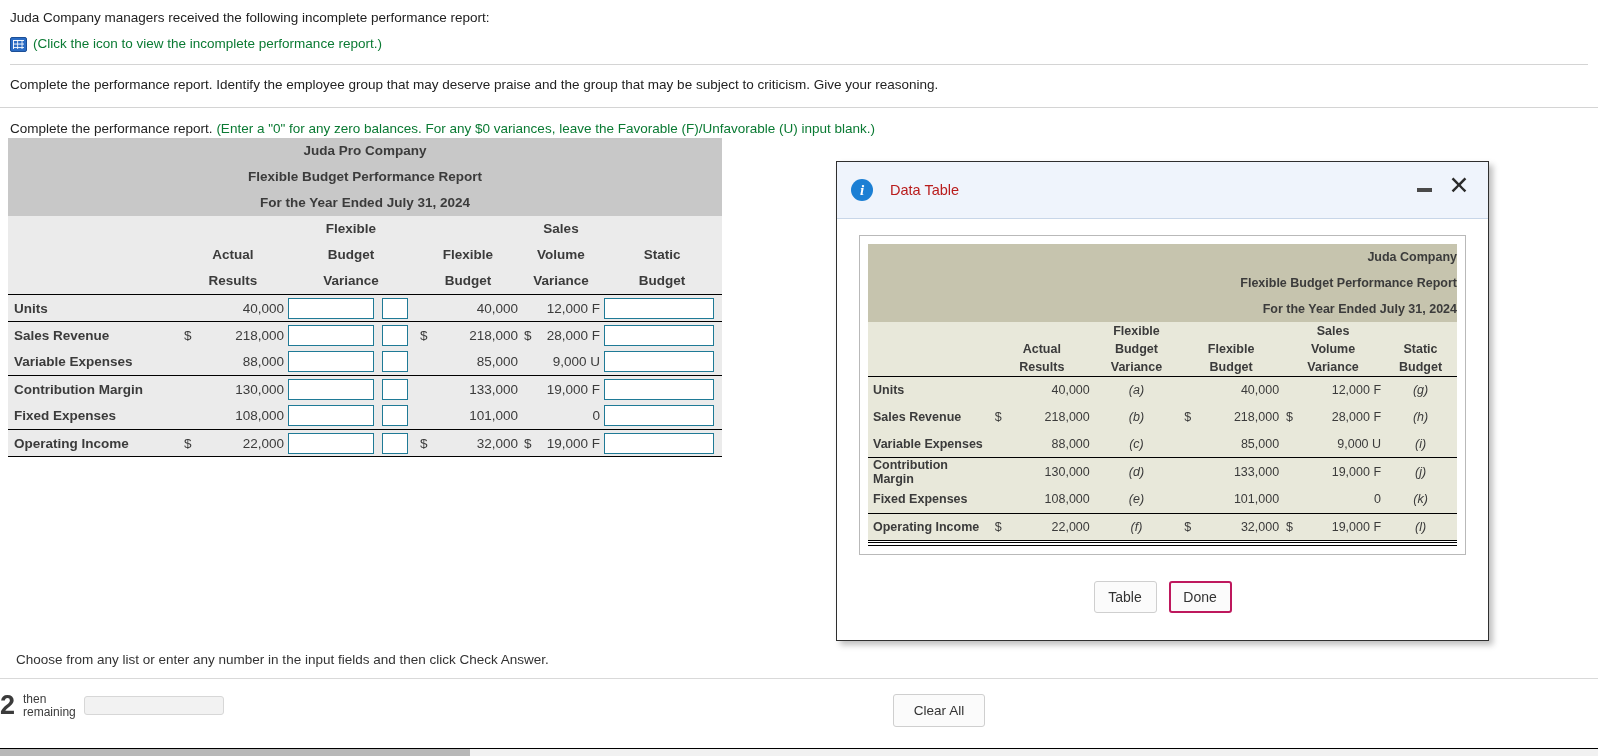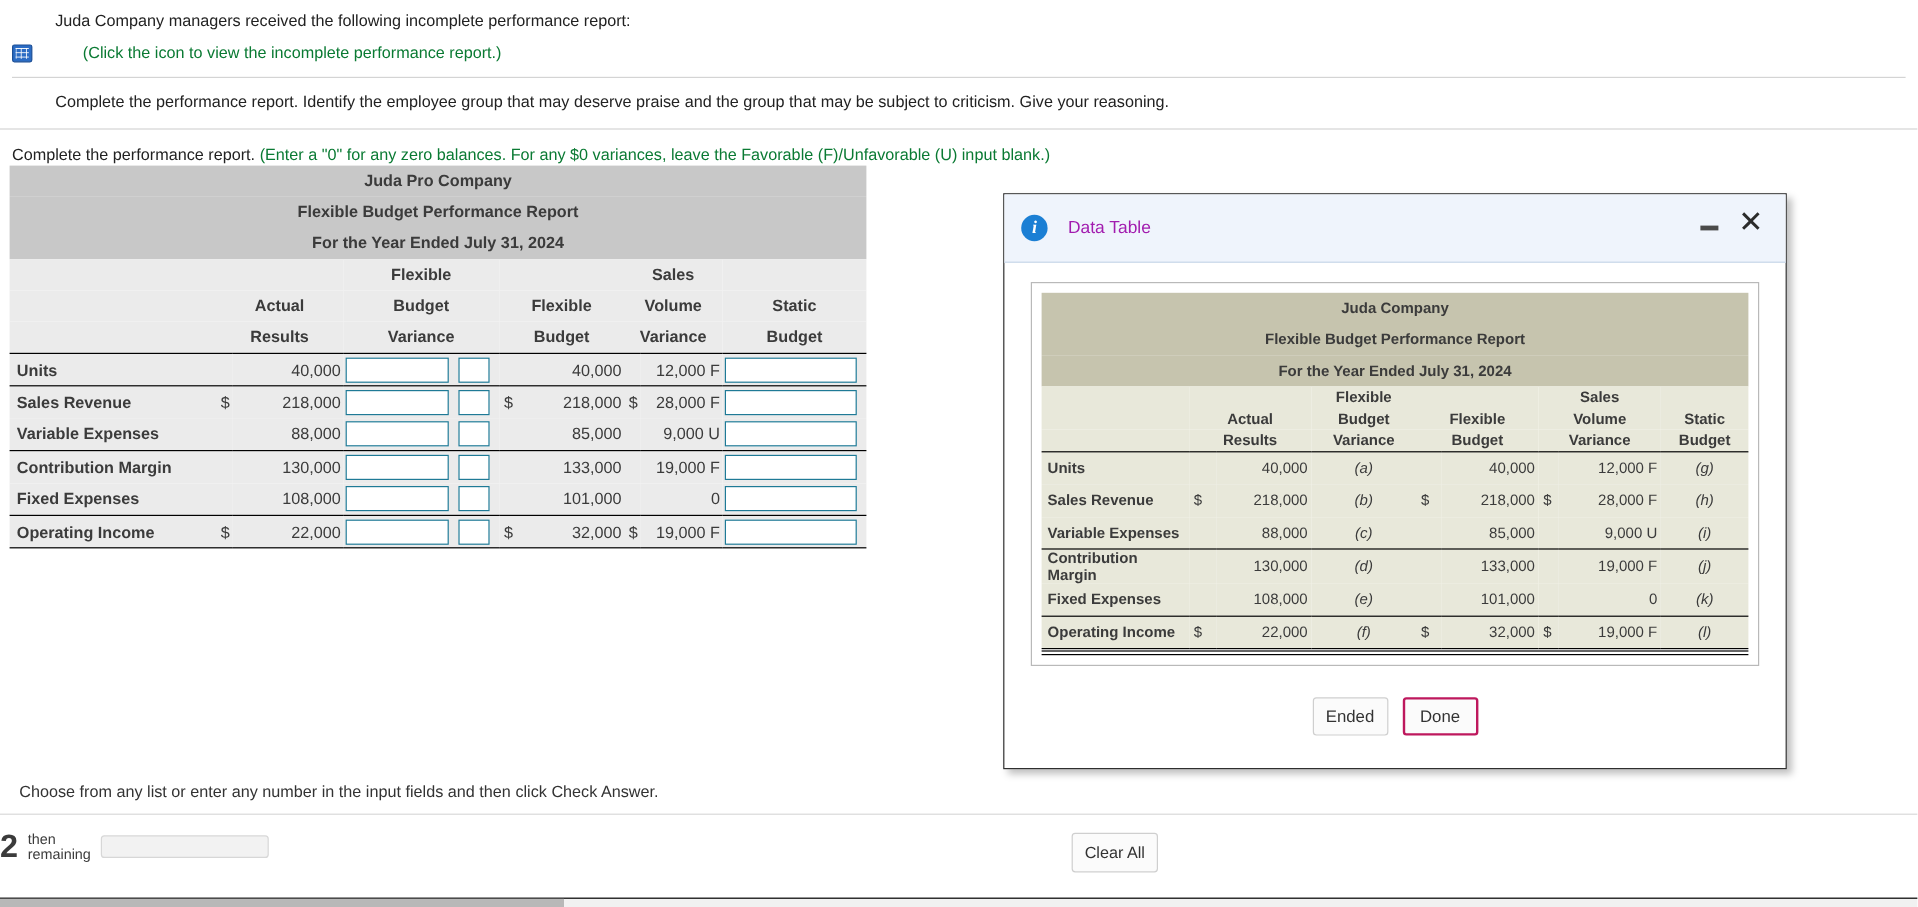--- a/index.html
+++ b/index.html
@@ -10,21 +10,20 @@
     font-family: "Liberation Sans", sans-serif;
     overflow: hidden;
   }
   body { position: relative; }
 
   
   .q-top { padding: 8px 10px 0 10px; }
   .q-line {
     font-size: 13.5px; color: #222; line-height: 20px;
     white-space: nowrap;
-    margin-left: 36px;
   }
   .q-icon-row { display: flex; align-items: center; gap: 6px; margin-top: 6px; }
   .grid-icon {
     width: 17px; height: 15px; background: #2b6cc4;
     border: 1px solid #1c4f96; border-radius: 2px;
     display: inline-block; position: relative; flex: none;
   }
   .grid-icon::before {
     content: ""; position: absolute; left: 2px; top: 2px; right: 2px; bottom: 2px;
     background:
@@ -78,21 +77,21 @@
   }
   .parts-num { font-size: 27px; font-weight: bold; color: #3b3b3b; line-height: 1; }
   .parts-txt { font-size: 12px; color: #3b3b3b; line-height: 13px; }
   .pbar {
     width: 140px; height: 19px; background: #f2f2f2;
     border: 1px solid #d7d7d7; border-radius: 3px; overflow: hidden;
   }
   .pbar-fill { height: 100%; background: #3a8ed0; }
   .clearall {
     position: absolute; left: 893px; top: 694px;
-    width: 72px; height: 33px; background: #fbfbfb;
+    width: 92px; height: 33px; background: #fbfbfb;
     border: 1px solid #cfcfcf; border-radius: 3px;
     font-size: 13.5px; color: #333; font-family: "Liberation Sans", sans-serif;
     cursor: pointer;
   }
   .hscroll {
     position: absolute; left: 0; top: 748px; width: 1598px; height: 8px;
     background: #f1f1f1; border-top: 1px solid #000;
   }
   .hscroll-thumb { height: 100%; width: 470px; background: #b8b8b8; }
 
@@ -105,36 +104,36 @@
   .dlg-head {
     height: 57px; background: #eff4fc; border-bottom: 1px solid #c8d6e8;
     display: flex; align-items: center; padding: 0 14px; position: relative;
   }
   .info-icon {
     width: 22px; height: 22px; border-radius: 50%; background: #1b7fd4;
     color: #fff; font-weight: bold; font-size: 15px; font-style: italic;
     display: flex; align-items: center; justify-content: center;
     font-family: "Liberation Serif", serif; flex: none;
   }
-  .dlg-title { margin-left: 17px; font-size: 14.5px; color: #a21caf; }
+  .dlg-title { margin-left: 17px; font-size: 14.5px; color: #b91c1c; }
   .dlg-min {
     position: absolute; right: 56px; top: 26px; width: 15px; height: 4px;
     background: #4a4a4a; cursor: pointer;
   }
   .dlg-close {
     position: absolute; right: 16px; top: 10px; width: 26px; height: 26px;
     cursor: pointer; color: #2b2b2b; font-size: 25px; line-height: 26px;
     text-align: center; font-family: "Liberation Sans", sans-serif;
   }
   .dlg-body { padding: 16px 22px 0 22px; }
   .dt-frame { border: 1px solid #b9b9b9; padding: 8px; background: #fff; }
   table.dt { border-collapse: collapse; width: 100%; table-layout: fixed; }
   .dt td { padding: 0; font-size: 12.5px; color: #3b3b3b; }
   .dt-title {
-    background: #c6c4ae; text-align: center; font-weight: bold;
+    background: #c6c4ae; text-align: right; font-weight: bold;
     color: #2b2b2b; height: 26px; line-height: 26px; font-size: 12.5px;
   }
   .dt-hdr-band td { background: #e8e8da; }
   .dt-hdr {
     text-align: center; font-weight: bold; color: #2b2b2b;
     height: 18px; line-height: 18px; font-size: 12.5px;
   }
   .dt-row td { background: #e8e8da; height: 27px; vertical-align: middle; }
   .dt-label { font-weight: bold; color: #2b2b2b; padding-left: 5px !important; }
   .dt-num { text-align: right; padding-right: 3px !important; }
@@ -431,21 +430,21 @@
           <td class="dt-dollar dt-topline dt-dbl">$</td>
           <td class="dt-num dt-topline dt-dbl">19,000 F</td>
           <td class="dt-letter dt-topline dt-dbl">(l)</td>
         </tr>
       </tbody>
         </table>
       <div class="dt-underfoot"></div>
     </div>
 
     <div class="dlg-buttons">
-      <button class="btn">Ended</button>
+      <button class="btn">Table</button>
       <button class="btn primary">Done</button>
     </div>
   </div>
 </div>
 
 <div class="foot-note">Choose from any list or enter any number in the input fields and then click Check Answer.</div>
 <div class="foot-hr"></div>
 <div class="progress-area">
   <span class="parts-num">2</span>
   <span>

